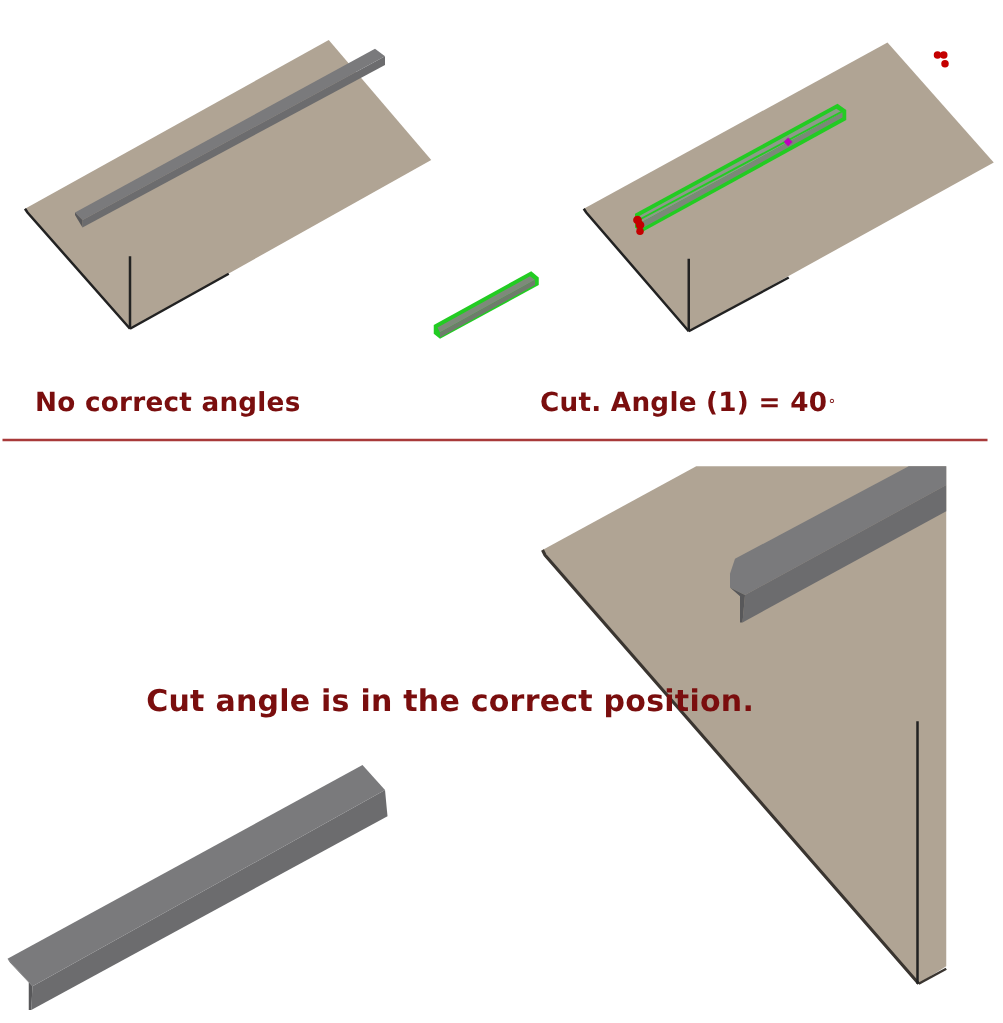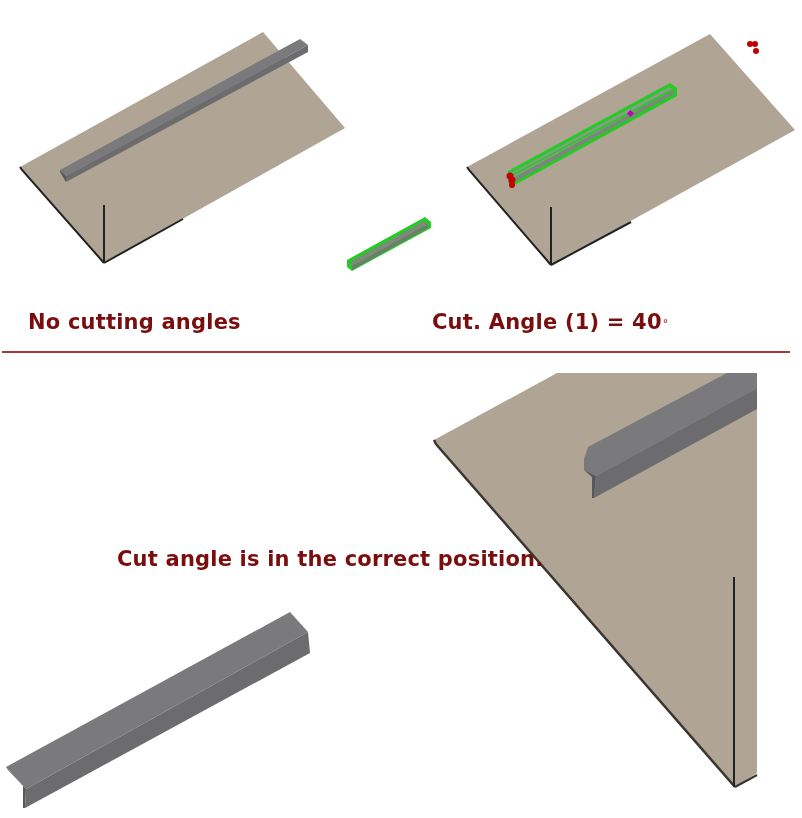--- a/index.html
+++ b/index.html
@@ -2,21 +2,21 @@
 <html><head>
 <meta charset="utf-8">
 <style>
   html, body { margin: 0; padding: 0; background: #ffffff; }
   body { width: 802px; height: 818px; position: relative; overflow: hidden; font-family: "DejaVu Sans", sans-serif; }
   .scene { position: absolute; left: 0; top: 0; }
   .label { position: absolute; color: #7a0e0e; font-weight: bold; font-family: "DejaVu Sans", sans-serif; white-space: nowrap; letter-spacing: 0.2px; }
   .label-left { left: 28px; top: 310px; font-size: 21px; }
   .label-right { left: 432px; top: 310px; font-size: 21px; }
   .label-right .deg { font-size: 11px; vertical-align: 2px; font-weight: normal; margin-left: 1px; }
-  .label-bottom { left: 117px; top: 547px; font-size: 21px; }
+  .label-bottom { left: 117px; top: 547px; font-size: 24px; }
   .divider { position: absolute; left: 2px; top: 351px; width: 788px; height: 2px; background: #a83a3a; }
 </style>
 </head>
 <body>
 
 <svg class="scene" width="802" height="818" viewBox="0 0 802 818" xmlns="http://www.w3.org/2000/svg">
 
   <g>
 
     <polygon points="20,167 263,32 345,128 104,263" fill="#b0a494"></polygon>
@@ -73,19 +73,19 @@
     </g>
   </g>
 
   <g>
     <polygon points="6,767 290,612 308,632 26,789" fill="#7a7a7c"></polygon>
     <polygon points="26,789 308,632 310,653 25,808" fill="#6c6c6e"></polygon>
     <polygon points="6,767 26,789 25,808 23,808 23,786 8,770" fill="#58585a"></polygon>
   </g>
 </svg>
 
-<div class="label label-left">No cutting angles</div>
+<div class="label label-left">No correct angles</div>
 
 <div class="label label-right"><span>Cut. Angle (1) = 40</span><span class="deg">°</span></div>
 
 <div class="divider"></div>
 
 <div class="label label-bottom">Cut angle is in the correct position.</div>
 
 </body></html>

